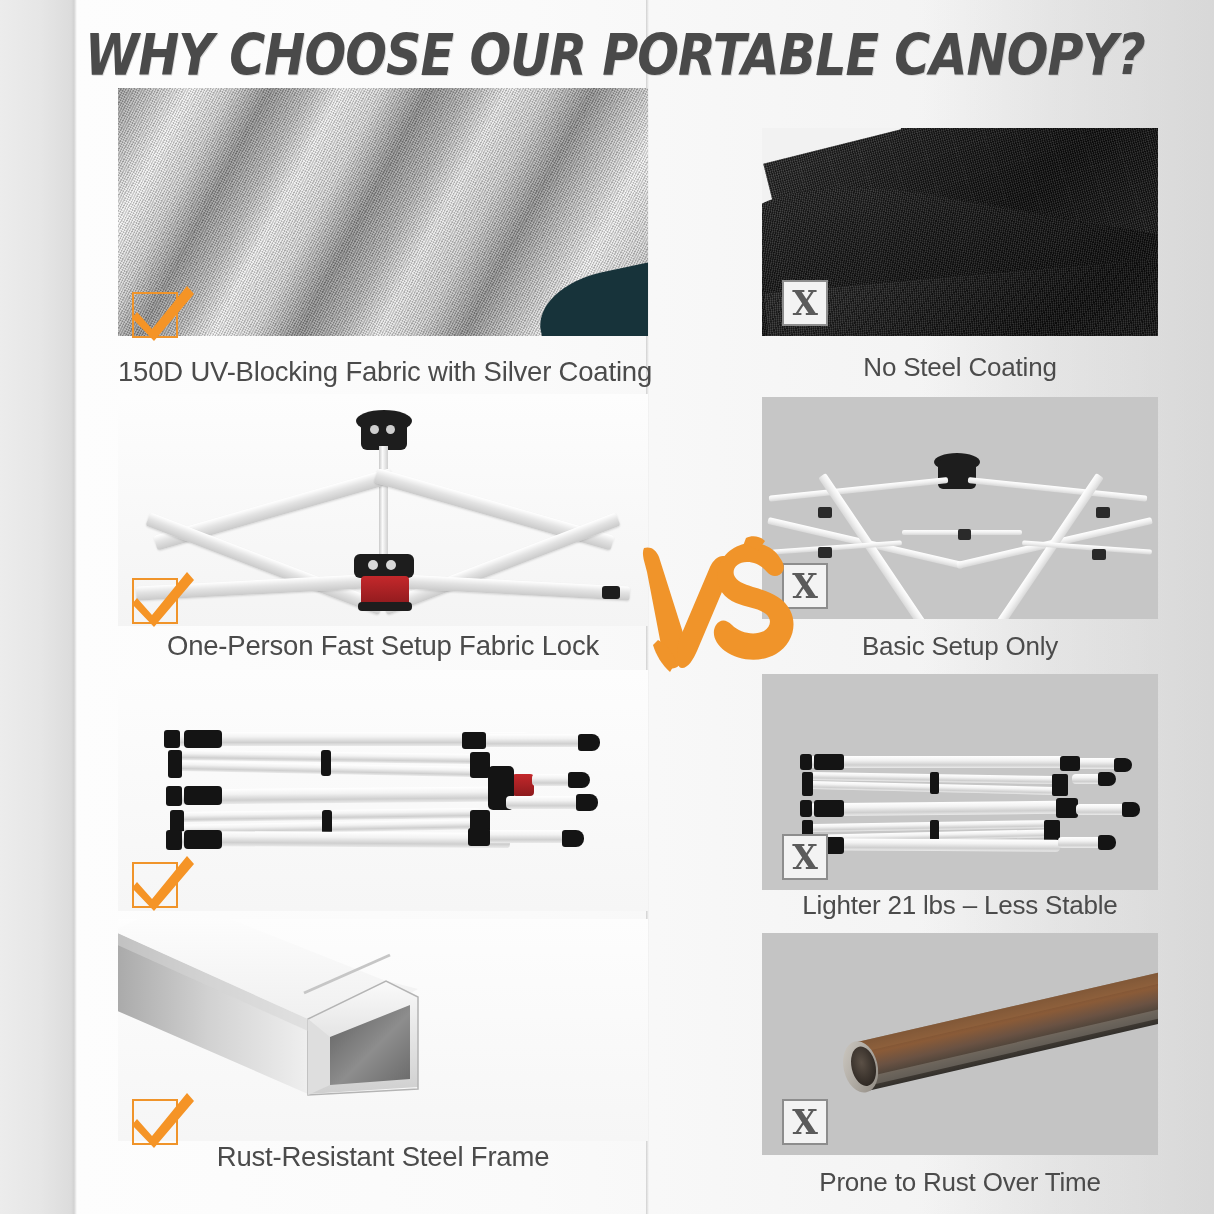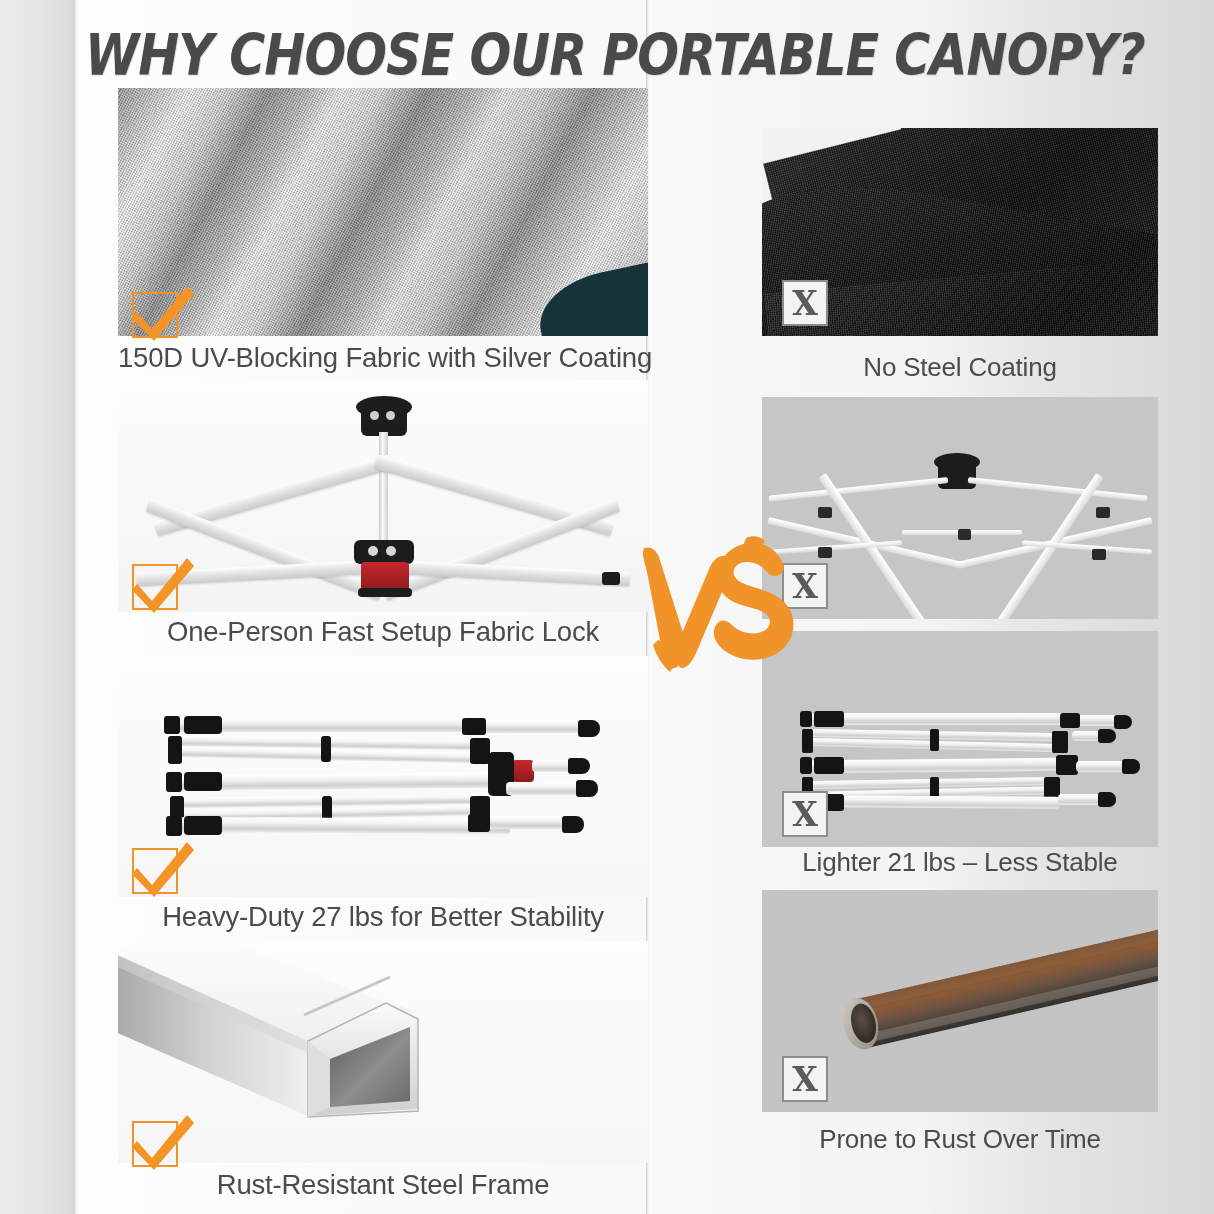--- a/index.html
+++ b/index.html
@@ -161,21 +161,21 @@
         <div class="ph-silver">
             <div class="corner"></div>
           </div>
       </div>
       <div class="badge" style="left:14px;top:204px;">
         <div class="check-box"></div>
         <svg class="check-mark" viewBox="0 0 66 60">
           <path d="M7 30 L22 47 L57 4 L64 12 L24 59 L2 36 Z" fill="#f59426"></path>
         </svg>
       </div>
-      <div class="cap cap-l" style="margin-top:6px;">150D UV-Blocking Fabric with Silver Coating</div>
+      <div class="cap cap-l" style="margin-top:20px;">150D UV-Blocking Fabric with Silver Coating</div>
     </div>
 
     <div class="card" style="margin-top:6px;">
       <div class="photo" style="height:232px;">
         <div class="ph-frame">
 
           <div class="hub" style="left:238px;top:16px;width:56px;height:22px;"></div>
           <div class="hub" style="left:243px;top:24px;width:46px;height:32px;border-radius:6px;"></div>
           <div style="position:absolute;left:252px;top:31px;width:9px;height:9px;background:#cfcfcf;border-radius:50%;"></div>
           <div style="position:absolute;left:268px;top:31px;width:9px;height:9px;background:#cfcfcf;border-radius:50%;"></div>
@@ -248,21 +248,20 @@
           <div class="cap-blk" style="left:350px;top:158px;width:22px;height:18px;"></div>
           <div class="cap-blk" style="left:444px;top:160px;width:22px;height:17px;border-radius:3px 8px 8px 3px;"></div>
         </div>
       </div>
       <div class="badge" style="left:14px;top:192px;">
         <div class="check-box"></div>
         <svg class="check-mark" viewBox="0 0 66 60">
           <path d="M7 30 L22 47 L57 4 L64 12 L24 59 L2 36 Z" fill="#f59426"></path>
         </svg>
       </div>
-      <div class="cap cap-l" style="margin-top:4px;">Heavy-Duty 27 lbs for Better Stability</div>
     </div>
 
     <div class="card" style="margin-top:8px;">
       <div class="photo" style="height:222px;">
         <div class="ph-sq">
           <svg viewBox="0 0 530 222" width="530" height="222">
             <defs>
               <linearGradient id="gTop" x1="0" y1="0" x2="0" y2="1">
                 <stop offset="0" stop-color="#ffffff"></stop>
                   <stop offset="1" stop-color="#f0f0f0"></stop>
@@ -297,21 +296,21 @@
             <line x1="186" y1="74" x2="272" y2="36" stroke="#c6c6c6" stroke-width="3"></line>
           </svg>
         </div>
       </div>
       <div class="badge" style="left:14px;top:180px;">
         <div class="check-box"></div>
         <svg class="check-mark" viewBox="0 0 66 60">
           <path d="M7 30 L22 47 L57 4 L64 12 L24 59 L2 36 Z" fill="#f59426"></path>
         </svg>
       </div>
-      <div class="cap cap-l" style="margin-top:6px;">Rust-Resistant Steel Frame</div>
+      <div class="cap cap-l" style="">Rust-Resistant Steel Frame</div>
     </div>
   </div>
 
   <div class="col-right">
 
     <div class="card">
       <div class="photo" style="height:208px;">
         <div class="ph-blackfab">
           <div class="sheet s4"></div>
           <div class="sheet s1"></div>
@@ -338,20 +337,21 @@
           <div class="bar2" style="left:10px;top:148px;width:130px;height:5px;transform:rotate(-4deg);"></div>
           <div class="bar2" style="left:260px;top:148px;width:130px;height:5px;transform:rotate(4deg);"></div>
           <div class="joint" style="left:56px;top:110px;width:14px;height:11px;"></div>
           <div class="joint" style="left:56px;top:150px;width:14px;height:11px;"></div>
           <div class="joint" style="left:196px;top:132px;width:13px;height:11px;"></div>
           <div class="joint" style="left:334px;top:110px;width:14px;height:11px;"></div>
           <div class="joint" style="left:330px;top:152px;width:14px;height:11px;"></div>
         </div>
       </div>
       <div class="x-badge" style="left:20px;top:166px;">X</div>
+      <div class="cap cap-r" style="margin-top:12px;">Basic Setup Only</div>
     </div>
 
     <div class="card" style="margin-top:12px;">
       <div class="photo" style="height:216px;background:#c6c6c6;">
         <div class="ph-folded">
           <div class="tube" style="left:48px;top:82px;width:260px;height:12px;"></div>
           <div class="cap-blk" style="left:38px;top:80px;width:12px;height:16px;"></div>
           <div class="cap-blk" style="left:52px;top:80px;width:30px;height:16px;border-radius:3px;"></div>
           <div class="tube" style="left:308px;top:84px;width:60px;height:11px;"></div>
           <div class="cap-blk" style="left:298px;top:82px;width:20px;height:15px;"></div>

